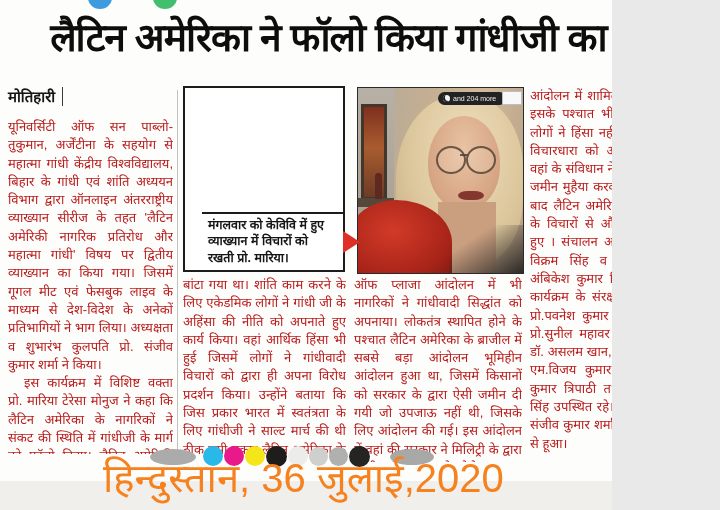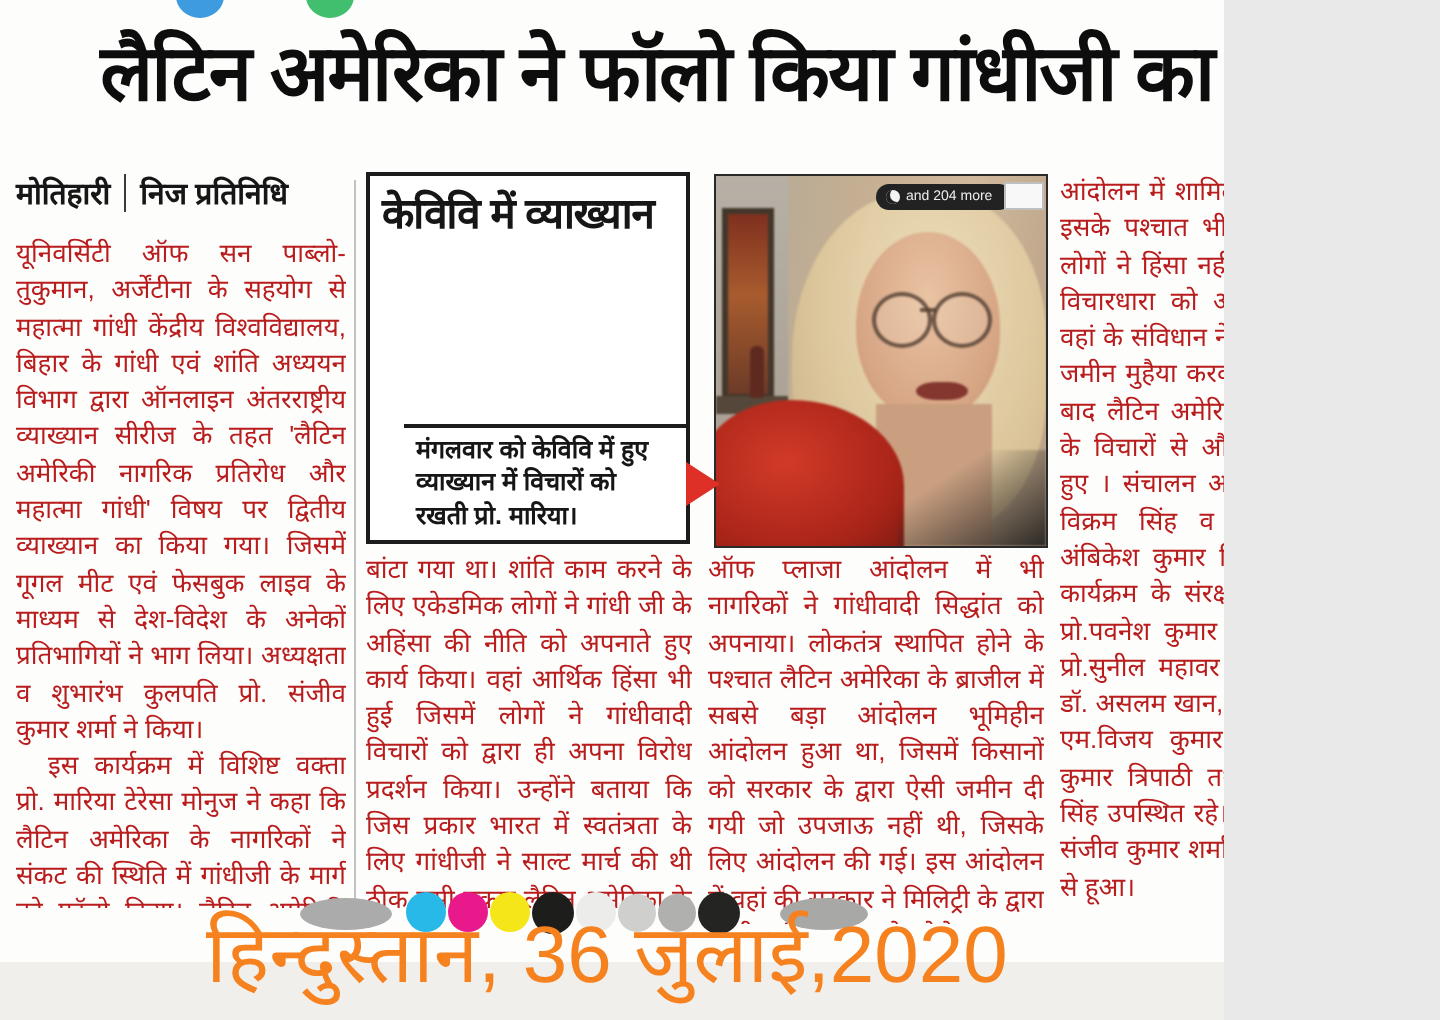--- a/index.html
+++ b/index.html
@@ -87,32 +87,30 @@
 <div id="page">
 
   <span class="abs topicon ti0" style="background: rgb(63, 155, 224);"></span>
   <span class="abs topicon ti1" style="background: rgb(65, 191, 111);"></span>
 
   <div class="abs" id="headline">लैटिन अमेरिका ने फॉलो किया गांधीजी का मार्ग</div>
 
   <div class="abs" id="byline">
     <span>मोतिहारी</span>
     <span class="sep"></span>
-    <span>निज प्रतिनिधि</span>
   </div>
 
   <div class="abs bodytext" id="col1">
     <div class="p1">यूनिवर्सिटी ऑफ सन पाब्लो-तुकुमान, अर्जेंटीना के सहयोग से महात्मा गांधी केंद्रीय विश्वविद्यालय, बिहार के गांधी एवं शांति अध्ययन विभाग द्वारा ऑनलाइन अंतरराष्ट्रीय व्याख्यान सीरीज के तहत 'लैटिन अमेरिकी नागरिक प्रतिरोध और महात्मा गांधी' विषय पर द्वितीय व्याख्यान का किया गया। जिसमें गूगल मीट एवं फेसबुक लाइव के माध्यम से देश-विदेश के अनेकों प्रतिभागियों ने भाग लिया। अध्यक्षता व शुभारंभ कुलपति प्रो. संजीव कुमार शर्मा ने किया।</div>
     <div class="p2">इस कार्यक्रम में विशिष्ट वक्ता प्रो. मारिया टेरेसा मोनुज ने कहा कि लैटिन अमेरिका के नागरिकों ने संकट की स्थिति में गांधीजी के मार्ग को फॉलो किया। लैटिन अमेरिकी लोगों को सांस्कृतिक एवं गरीबी के आधार पर</div>
   </div>
 
   <div class="abs" id="vdiv1"></div>
 
   <div class="abs" id="infobox">
-    <div id="infobox-title">केविवि में व्याख्यान</div>
     <div id="infobox-caption">मंगलवार को केविवि में हुए व्याख्यान में विचारों को रखती प्रो. मारिया।</div>
   </div>
 
   <div class="abs bodytext" id="col2">बांटा गया था। शांति काम करने के लिए एकेडमिक लोगों ने गांधी जी के अहिंसा की नीति को अपनाते हुए कार्य किया। वहां आर्थिक हिंसा भी हुई जिसमें लोगों ने गांधीवादी विचारों को द्वारा ही अपना विरोध प्रदर्शन किया। उन्होंने बताया कि जिस प्रकार भारत में स्वतंत्रता के लिए गांधीजी ने साल्ट मार्च की थी ठीक उसी प्रकार लैटिन अमेरिका के विभिन्न देशों में मार्च किया गया। मदर्स</div>
 
   <div class="abs" id="photo">
     <div class="scene">
       <div class="wall"></div>
       <div class="painting"></div>
       <div class="shelf"></div>

